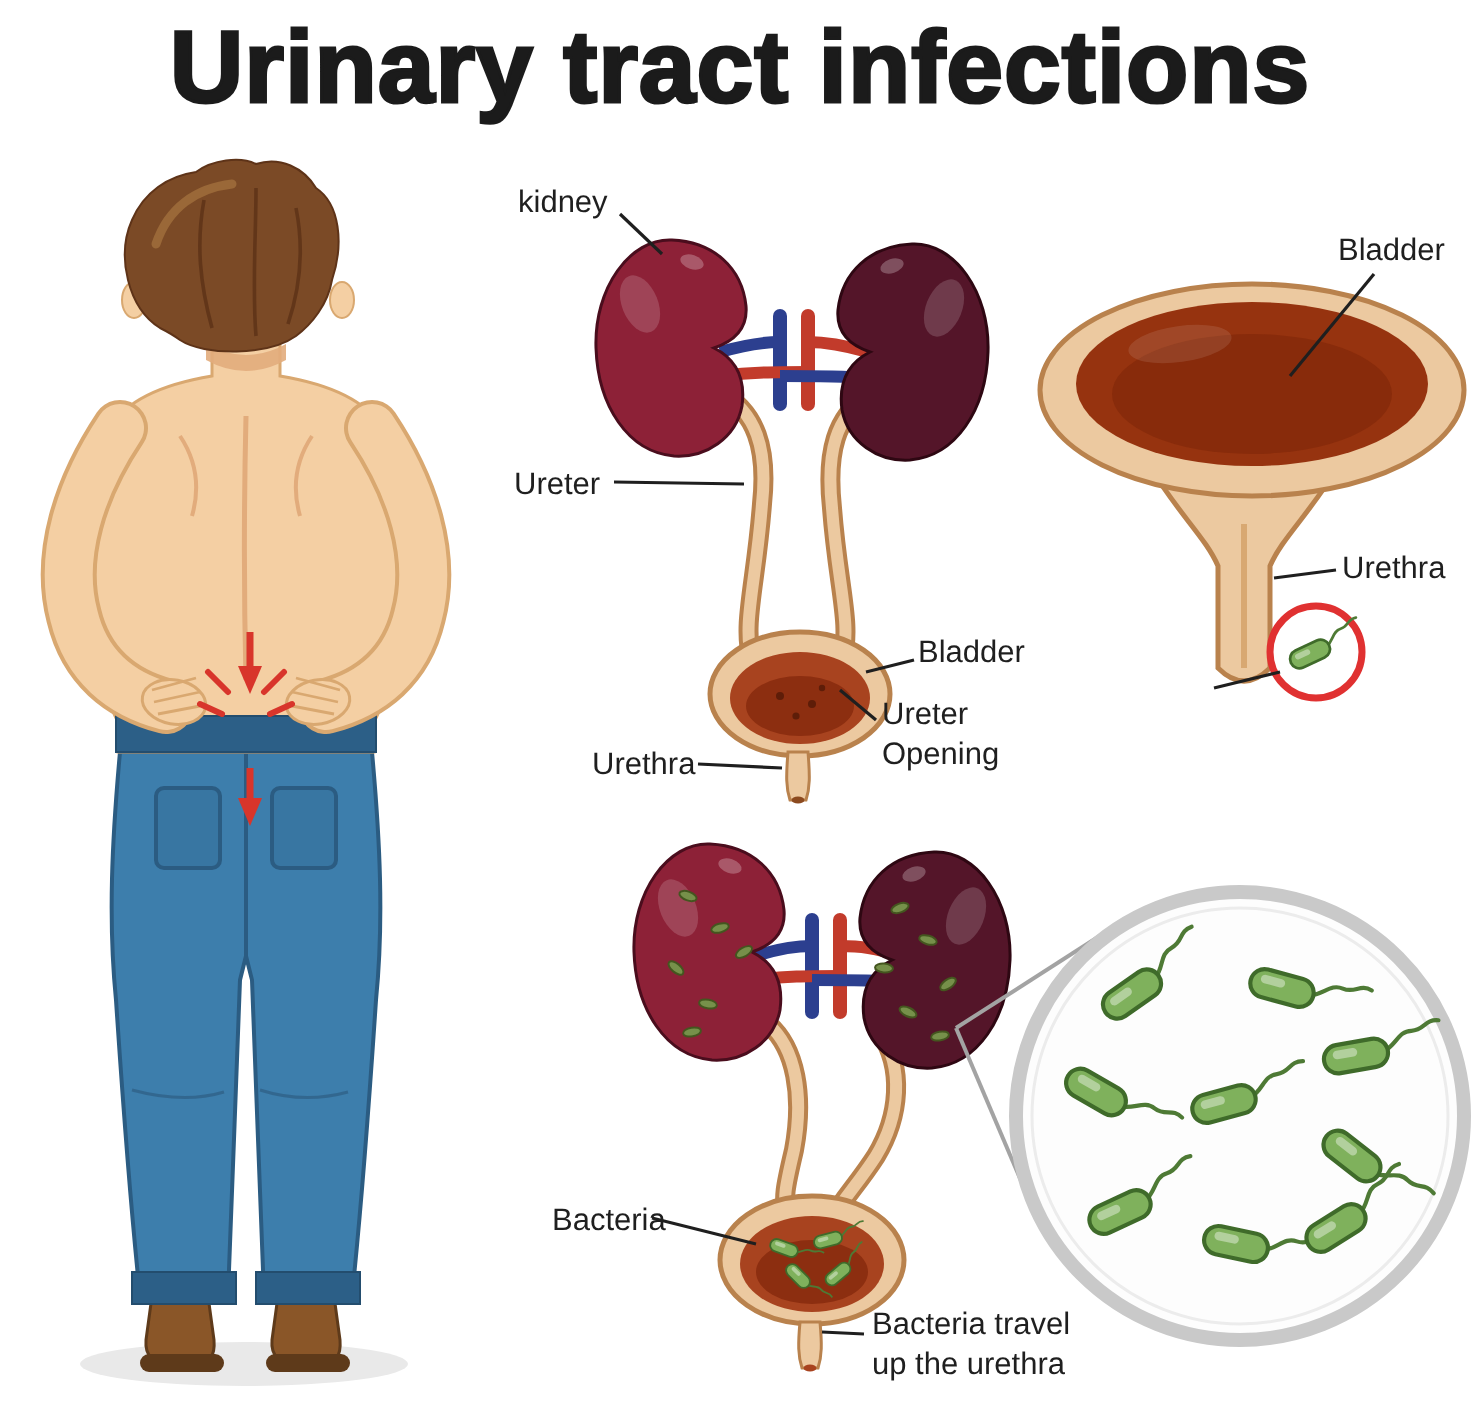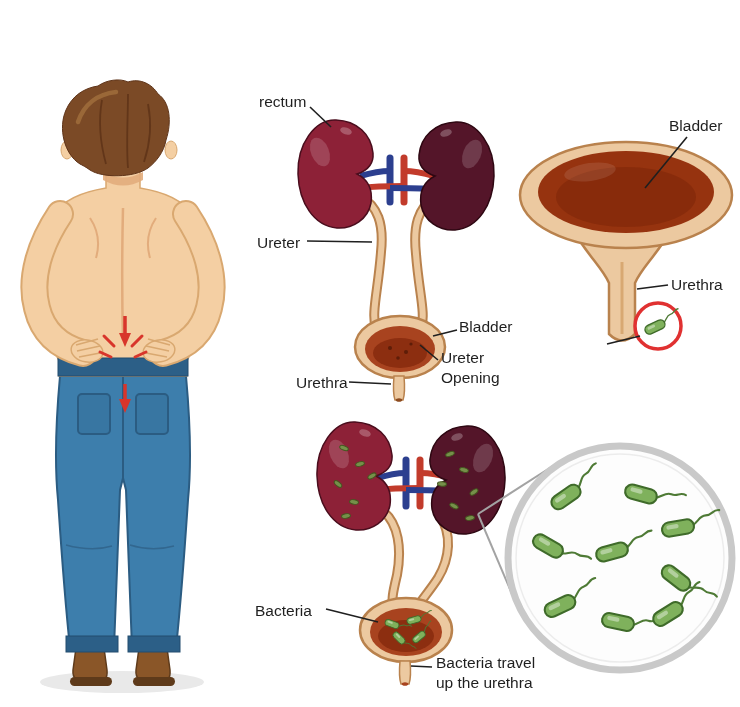--- a/index.html
+++ b/index.html
@@ -222,26 +222,27 @@
     <path d="M 438,360 L 420,345"></path>
     <path d="M 349,382 L 391,384"></path>
     <path d="M 687,137 L 645,188"></path>
     <path d="M 668,285 L 637,289"></path>
     <path d="M 607,344 L 640,336"></path>
     <path d="M 326,609 L 378,622"></path>
     <path d="M 432,667 L 411,666"></path>
   </g>
 </svg>
 
-
-<div class="label" style="left:259px; top:92px">rectum</div>
+<h1 class="title">Urinary tract infections</h1>
+
+<div class="label" style="left:259px; top:92px">kidney</div>
 <div class="label" style="left:257px; top:233px">Ureter</div>
 <div class="label" style="left:459px; top:317px">Bladder</div>
 <div class="label" style="left:441px; top:348px">Ureter
 Opening</div>
 <div class="label" style="left:296px; top:373px">Urethra</div>
 <div class="label" style="left:669px; top:116px">Bladder</div>
 <div class="label" style="left:671px; top:275px">Urethra</div>
-<div class="label" style="left:255px; top:601px">Bacteria</div>
+<div class="label" style="left:276px; top:601px">Bacteria</div>
 <div class="label" style="left:436px; top:653px">Bacteria travel
 up the urethra</div>
 
 </div>
 
 </body></html>

